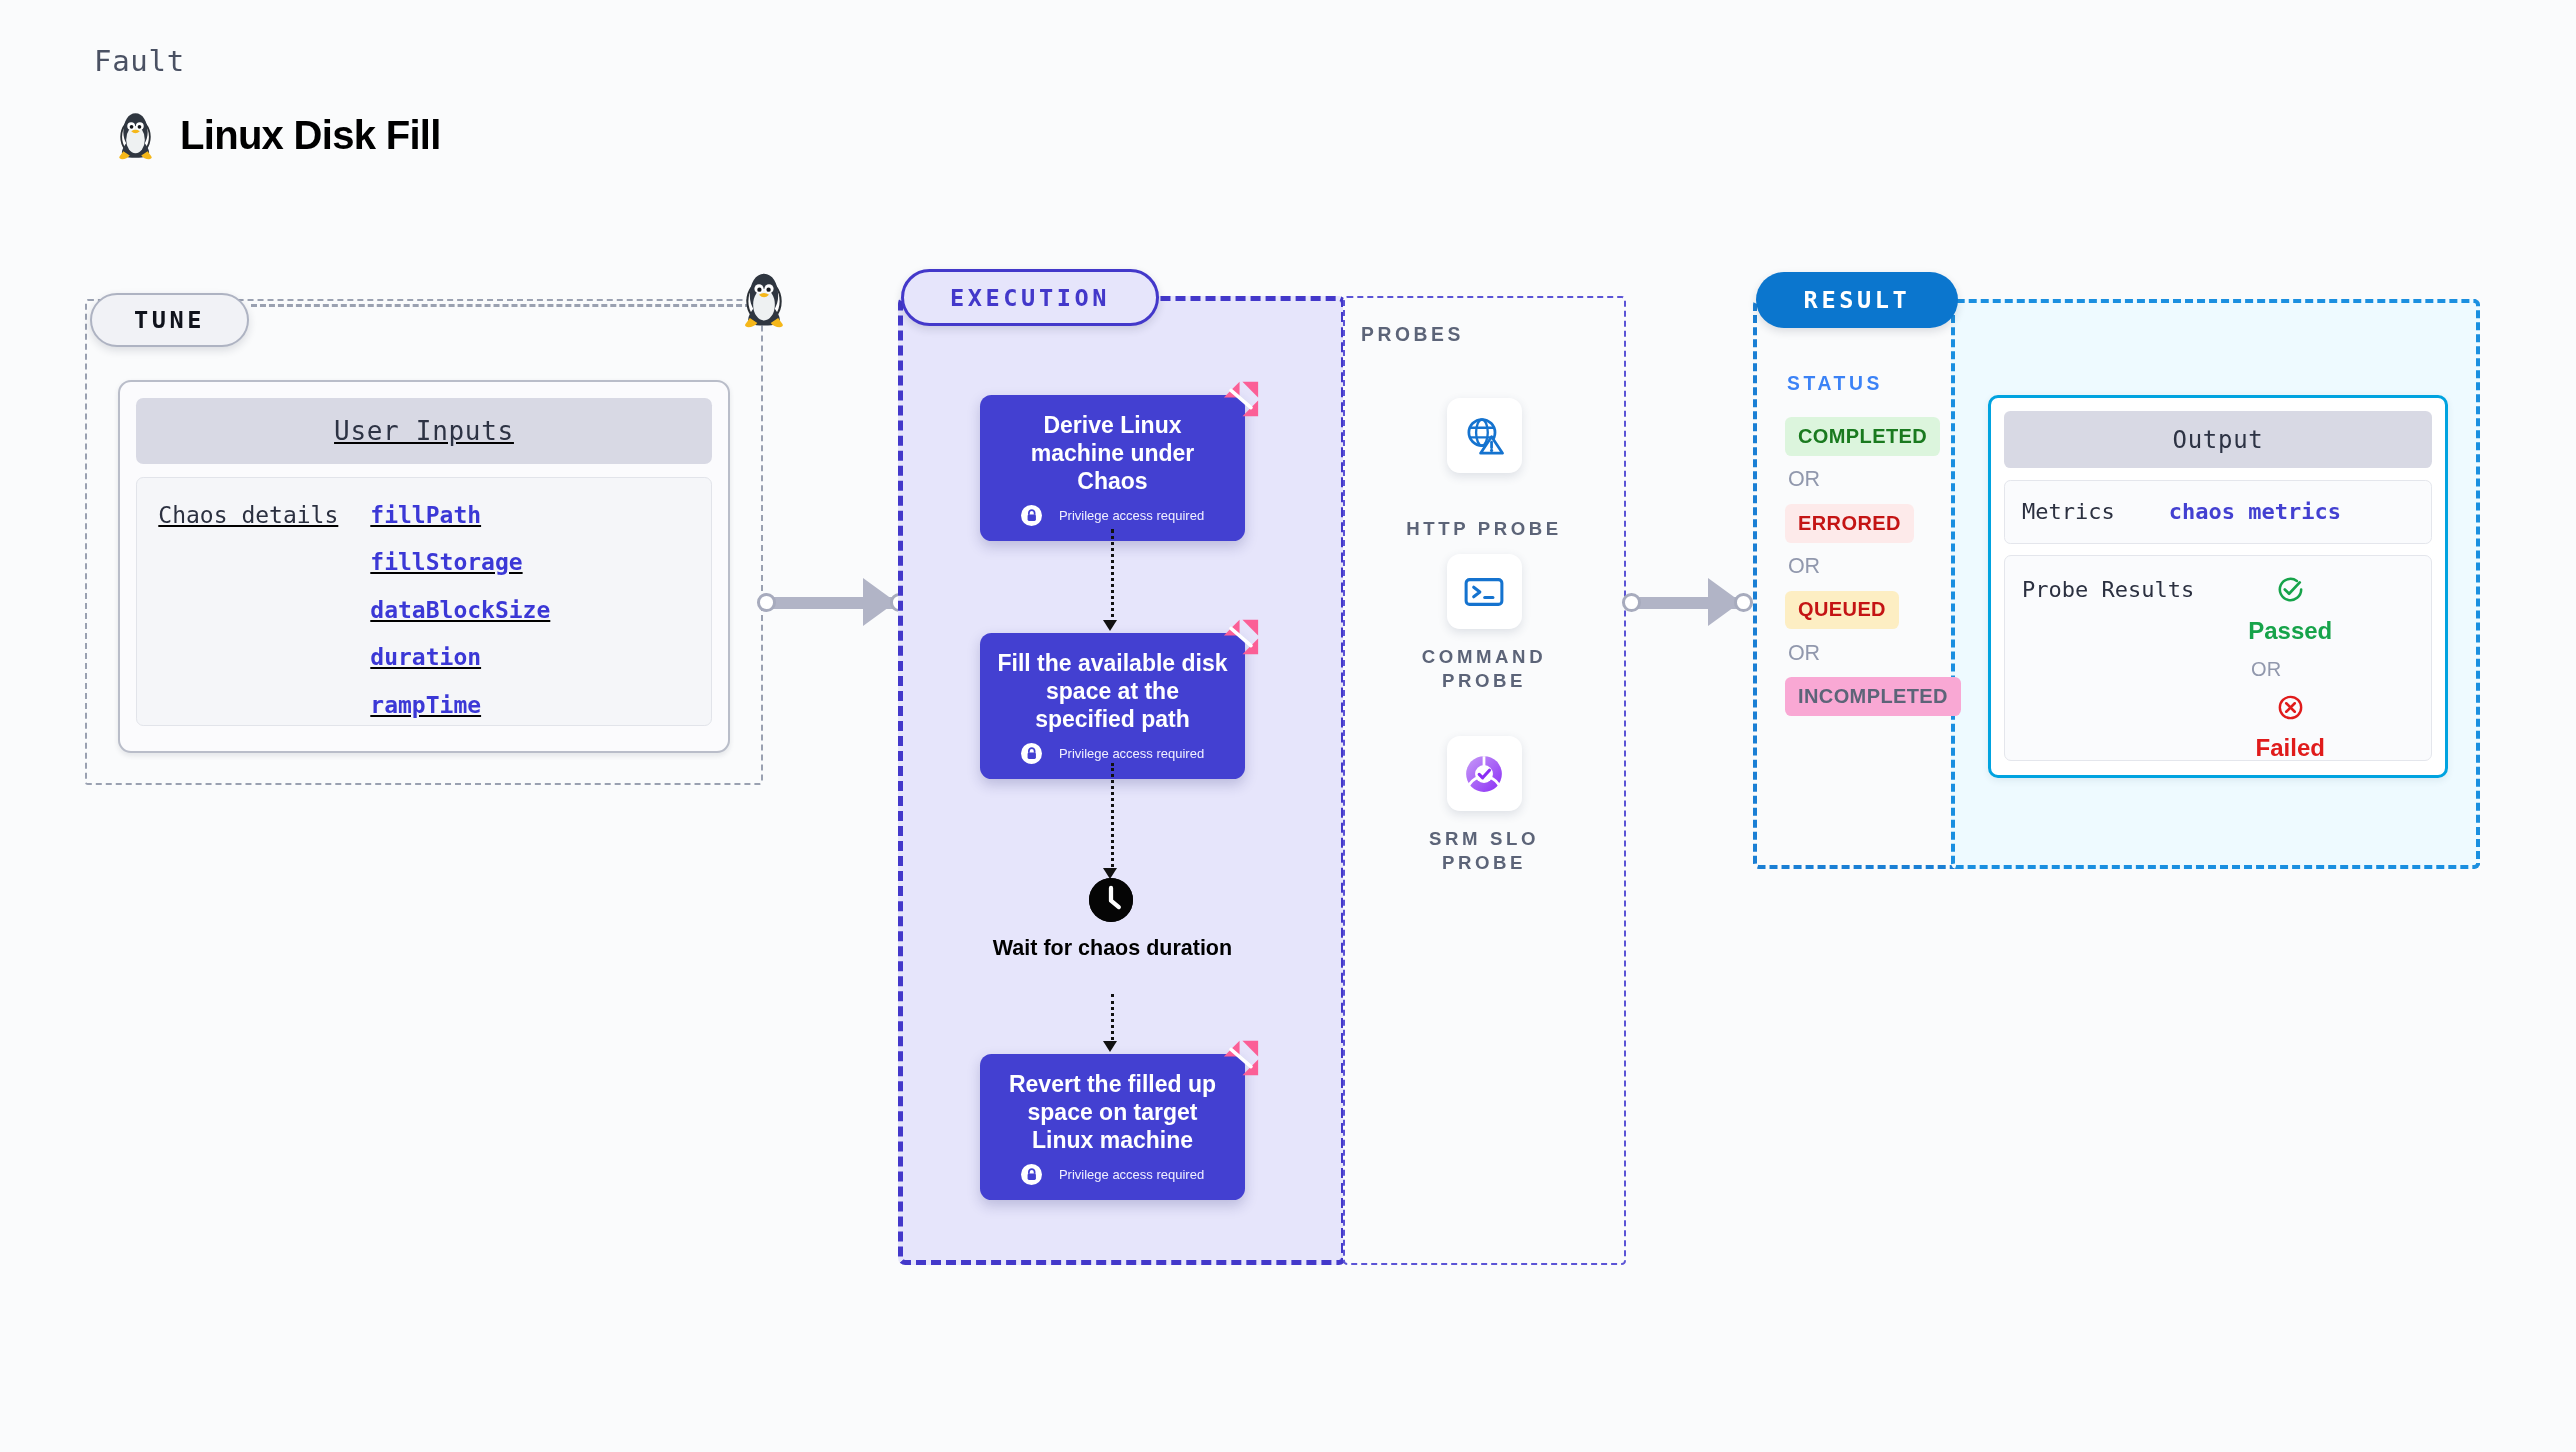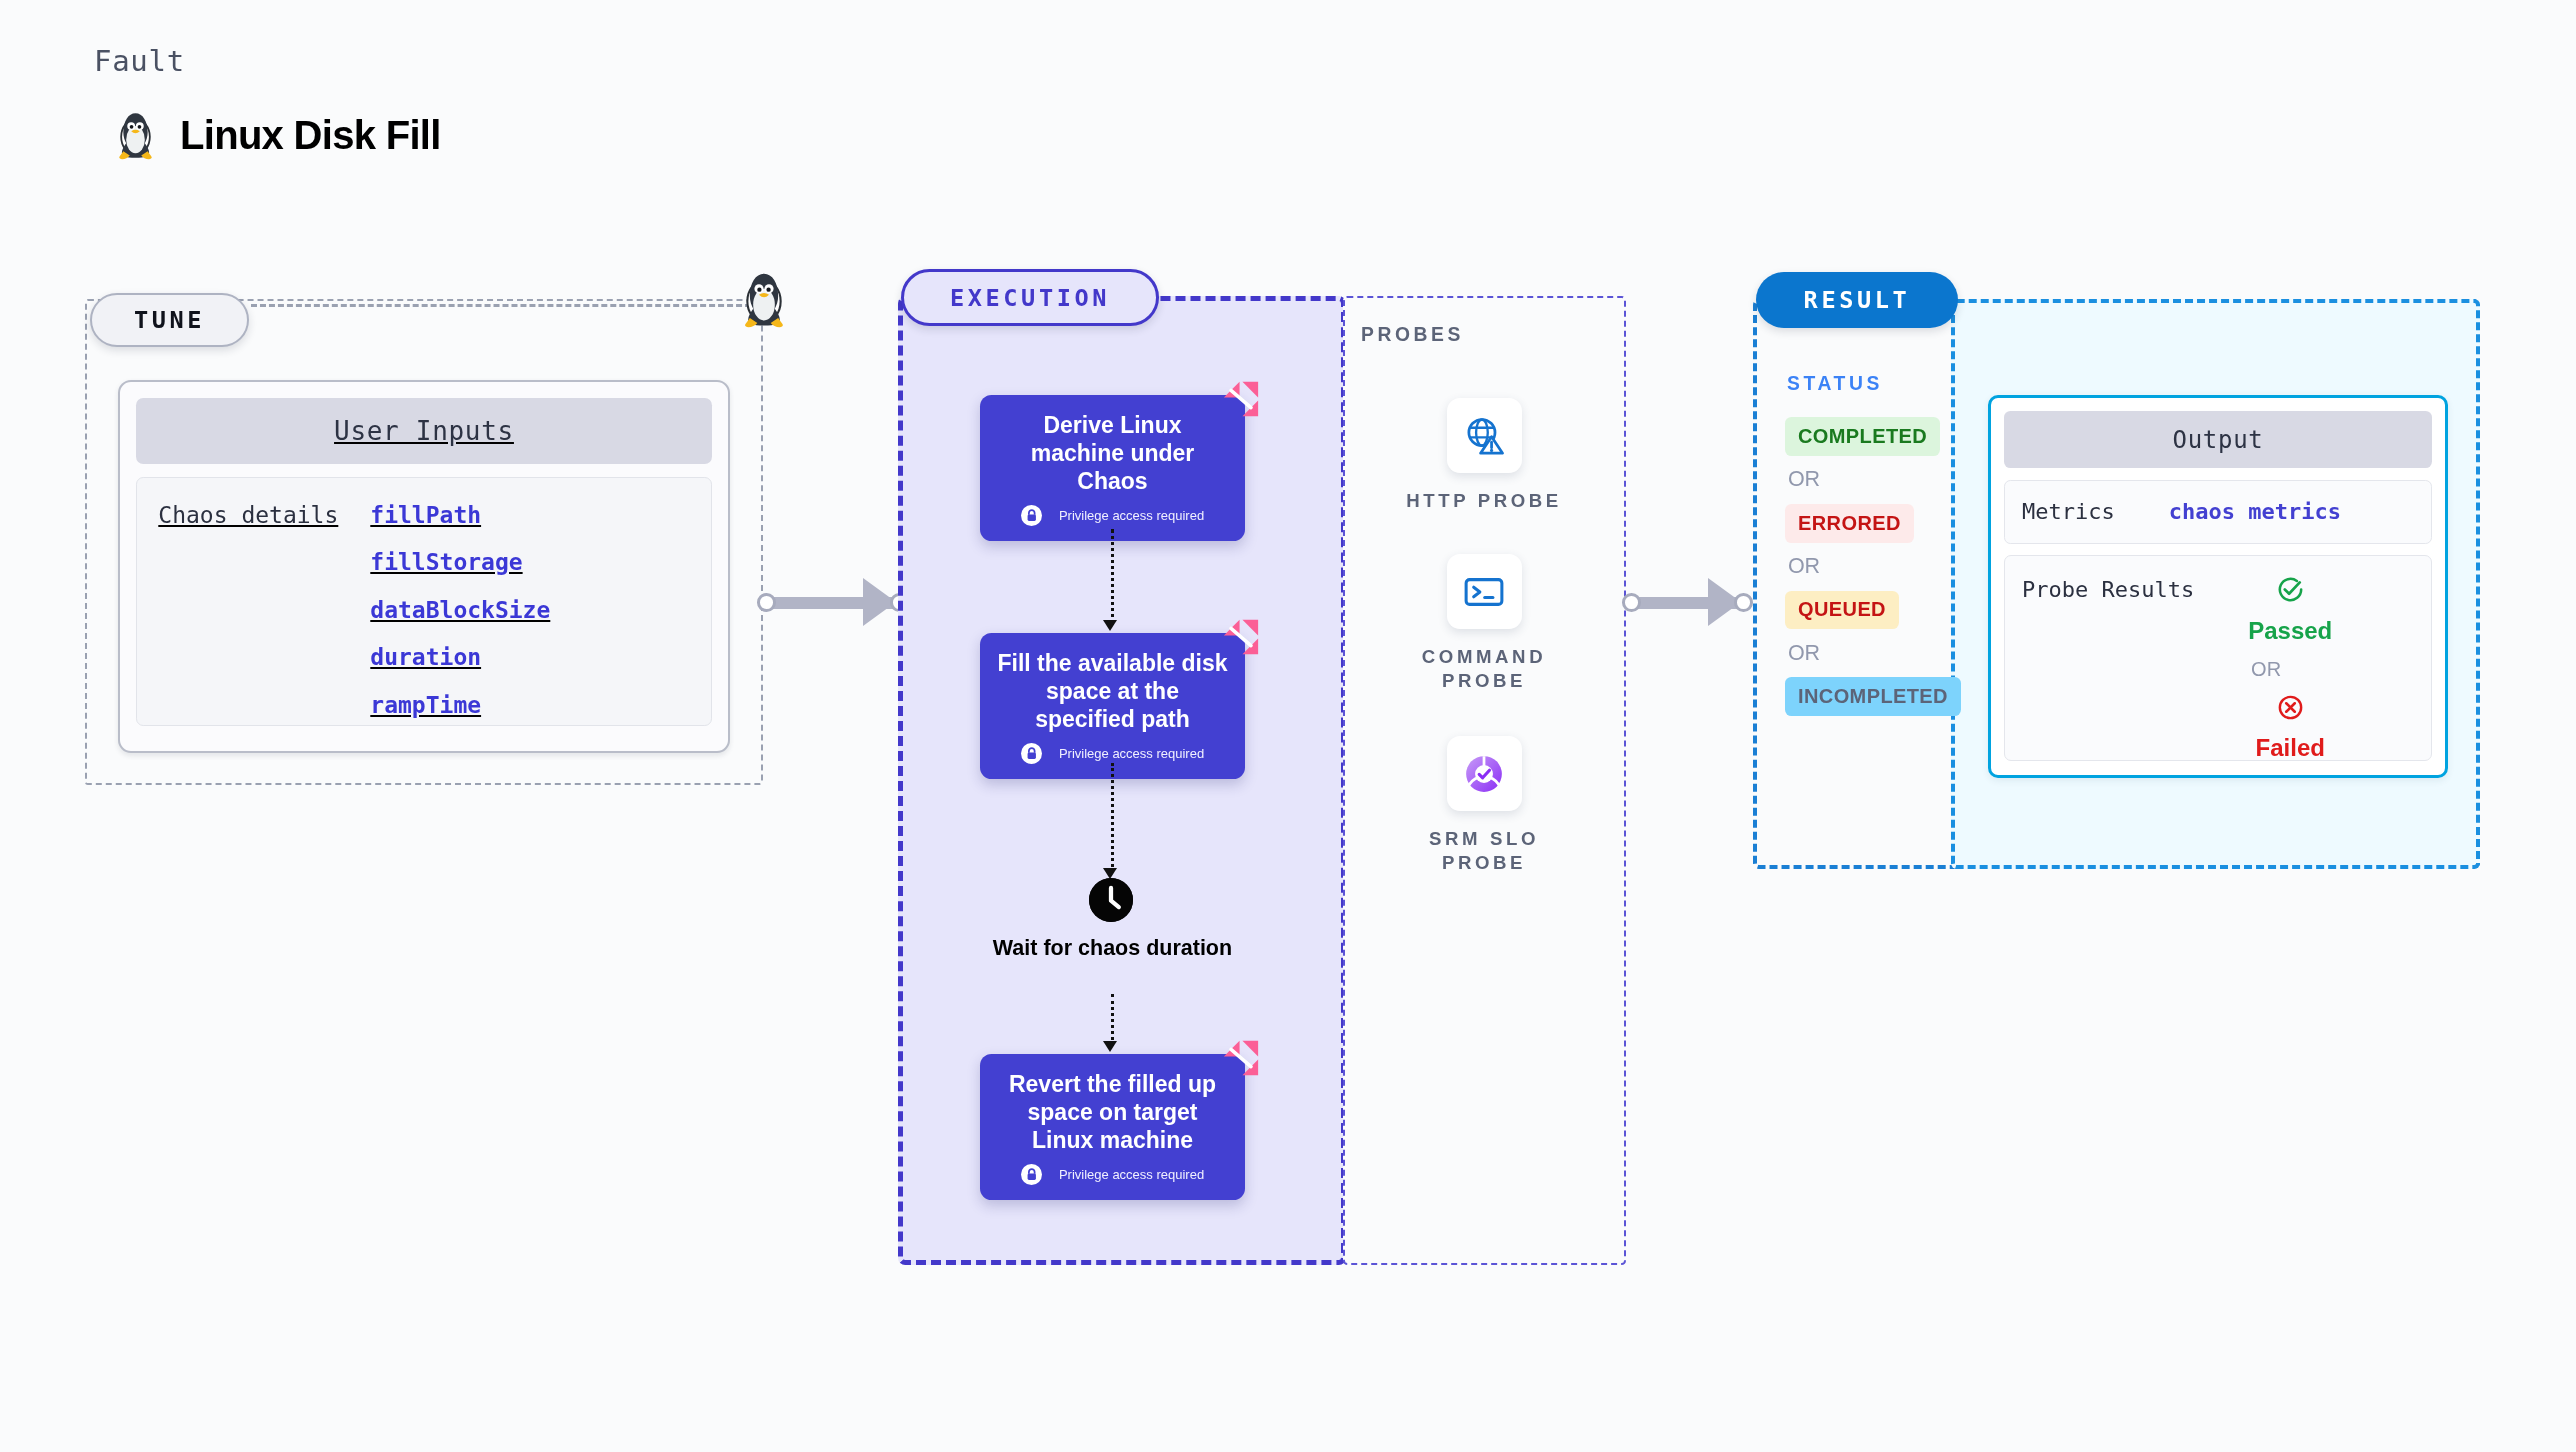--- a/index.html
+++ b/index.html
@@ -146,21 +146,21 @@
   .probe{position:absolute;width:186px;display:flex;flex-direction:column;align-items:center;}
   .probe-tile{
     width:75px;height:75px;background:#fff;border-radius:13px;
     display:flex;align-items:center;justify-content:center;
     box-shadow:0 3.6px 10px rgba(50,60,90,.13);
   }
   .probe-name{
     margin-top:15.8px;text-align:center;font-size:18.6px;font-weight:bold;
     color:#5c6478;letter-spacing:3.6px;line-height:1.32;
   }
-  #probe-http{left:1391px;top:398px;}
+  #probe-http{left:1391px;top:398px;gap:28px;}
   #probe-cmd{left:1391px;top:554px;}
   #probe-slo{left:1391px;top:736px;}
 
   
   #status-label{
     position:absolute;left:1787px;top:373px;
     font-size:19.3px;font-weight:bold;color:#3b82f6;letter-spacing:3.6px;
   }
   #status-stack{position:absolute;left:1785px;top:417px;width:165px;}
   .badge{
@@ -432,21 +432,21 @@
 <div id="pill-result" class="pill">RESULT</div>
 
 <div id="status-label">STATUS</div>
 <div id="status-stack">
   <div><span class="badge" style="color:#1a7a1f;background:#dcf5dd">COMPLETED</span></div>
   <div class="or-text">OR</div>
   <div><span class="badge" style="color:#c41414;background:#fdeaea">ERRORED</span></div>
   <div class="or-text">OR</div>
   <div><span class="badge" style="color:#c41414;background:#fdeec3">QUEUED</span></div>
   <div class="or-text">OR</div>
-  <div><span class="badge" style="color:#5c6478;background:#7dd3fc">INCOMPLETED</span></div>
+  <div><span class="badge" style="color:#5c6478;background:#f9a8d4">INCOMPLETED</span></div>
 </div>
 
 <div id="output-card">
   <div id="output-header">Output</div>
 
   <div id="metrics-row">
     <span class="out-key">Metrics</span>
     <span class="out-val-link">chaos metrics</span>
   </div>
 

